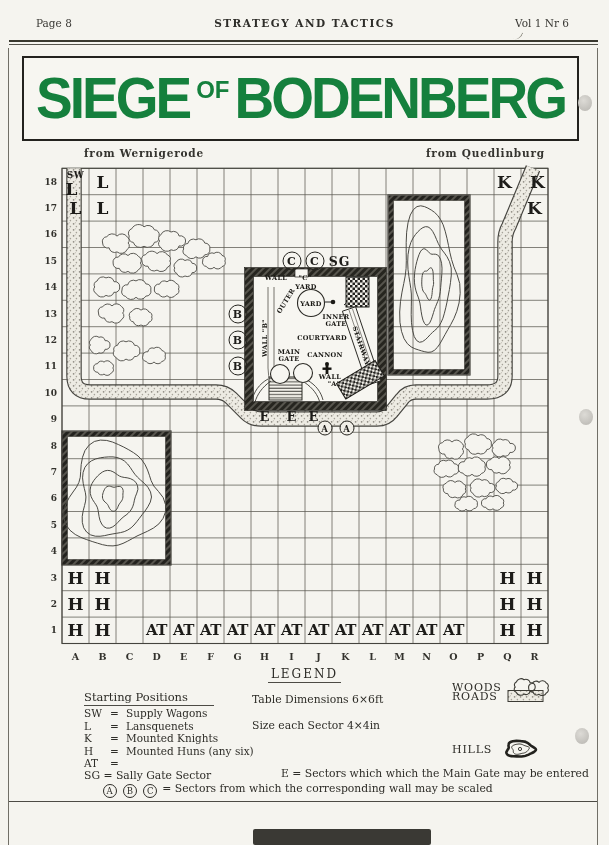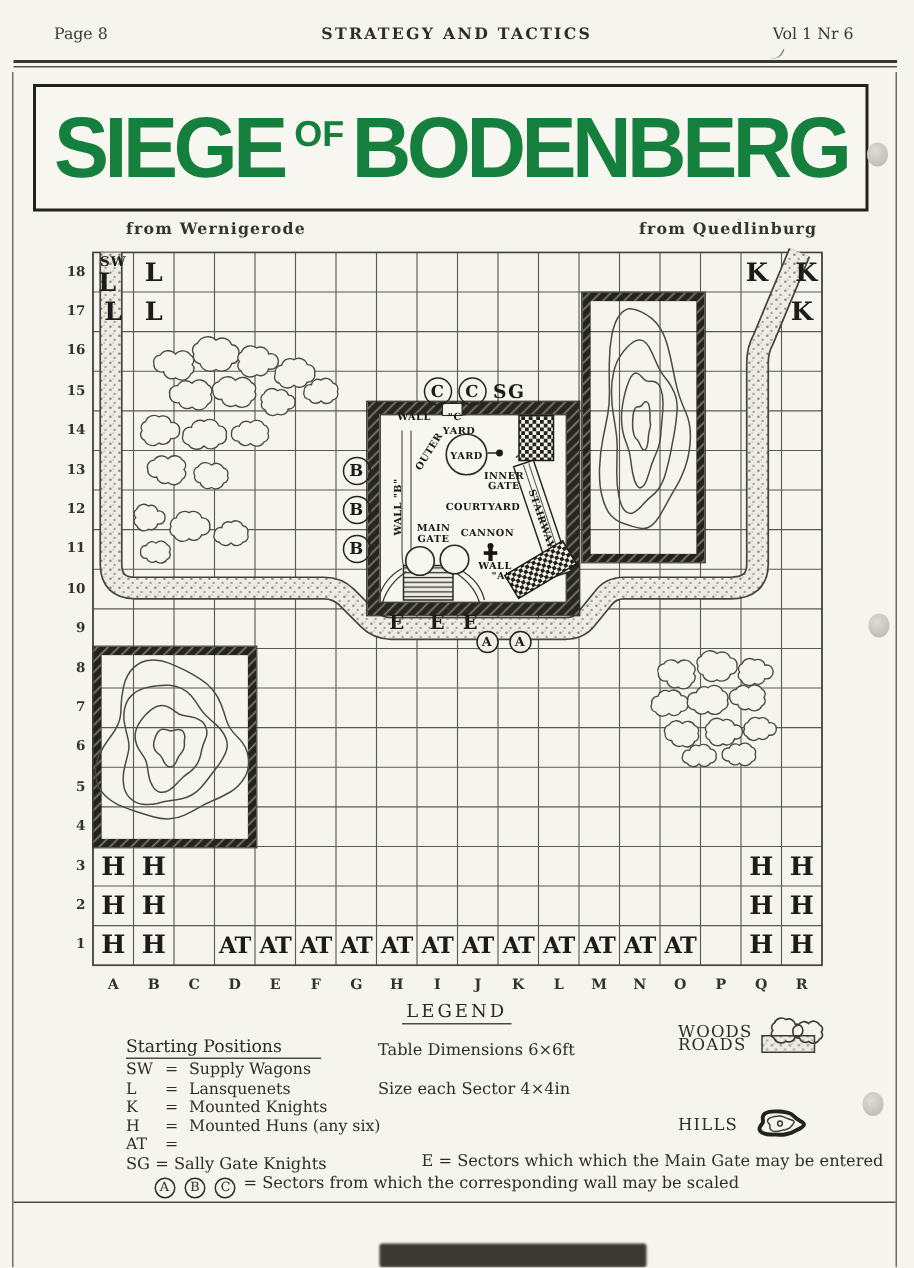--- a/index.html
+++ b/index.html
@@ -341,21 +341,21 @@
 </div>
 <div class="terrain-row t2">
   <span>HILLS</span>
   <svg id="icon-hills" width="40" height="22" viewBox="0 0 40 22">
       <path d="M34.8,12.1Q34.2,13.1 32.9,14.0Q31.5,14.8 30.2,15.4Q28.9,16.0 27.7,16.6Q26.4,17.2 25.1,17.6Q23.7,18.1 22.2,18.3Q20.6,18.5 19.0,18.5Q17.4,18.5 15.8,18.4Q14.1,18.4 12.2,18.3Q10.3,18.2 8.6,17.7Q6.8,17.2 6.0,16.2Q5.1,15.2 5.4,14.0Q5.8,12.9 6.5,11.9Q7.3,11.0 7.6,10.2Q7.8,9.4 7.6,8.5Q7.4,7.5 7.6,6.4Q7.7,5.3 8.9,4.4Q10.0,3.6 11.8,3.2Q13.6,2.9 15.4,2.9Q17.3,2.9 19.0,3.0Q20.7,3.1 22.3,3.4Q23.9,3.6 25.3,4.2Q26.6,4.7 27.5,5.5Q28.4,6.2 29.2,7.0Q30.0,7.7 31.1,8.4Q32.2,9.1 33.8,10.1Q35.3,11.0 34.8,12.1Z" fill="none" stroke="#23221e" stroke-width="2.6"></path>
       <path d="M27.5,11.6Q27.1,12.2 26.7,12.7Q26.2,13.2 25.7,13.7Q25.1,14.2 24.3,14.5Q23.5,14.9 22.6,15.1Q21.7,15.2 20.8,15.4Q20.0,15.7 18.9,15.9Q17.9,16.2 16.7,16.3Q15.5,16.4 14.4,16.1Q13.4,15.8 12.9,15.1Q12.3,14.5 12.3,13.8Q12.3,13.1 12.3,12.5Q12.3,12.0 11.9,11.5Q11.5,11.0 11.1,10.4Q10.6,9.8 10.7,9.1Q10.8,8.5 11.4,7.9Q12.1,7.4 13.0,7.0Q13.9,6.7 14.9,6.4Q15.9,6.2 16.9,6.1Q18.0,5.9 19.0,6.0Q20.0,6.1 20.9,6.4Q21.7,6.7 22.4,7.1Q23.1,7.5 24.0,7.7Q24.8,8.0 25.9,8.3Q26.9,8.6 27.8,9.1Q28.7,9.6 28.3,10.3Q28.0,11.0 27.5,11.6Z" fill="none" stroke="#3c3b35" stroke-width="1"></path>
       <circle cx="19" cy="11" r="1.6" fill="none" stroke="#3c3b35" stroke-width="1"></circle>
     </svg>
 </div>
 
-<div class="bline-sg">SG = Sally Gate Knights</div>
+<div class="bline-sg">SG = Sally Gate Sector</div>
 <div class="bline-e">E = Sectors which which the Main Gate may be entered</div>
 <div class="bline-scale">
   <span class="ckey">A</span>
   <span class="ckey">B</span>
   <span class="ckey">C</span>
   <span>= Sectors from which the corresponding wall may be scaled</span>
 </div>
 <div class="rule3"></div>
 
 <div class="hole h1"></div>

